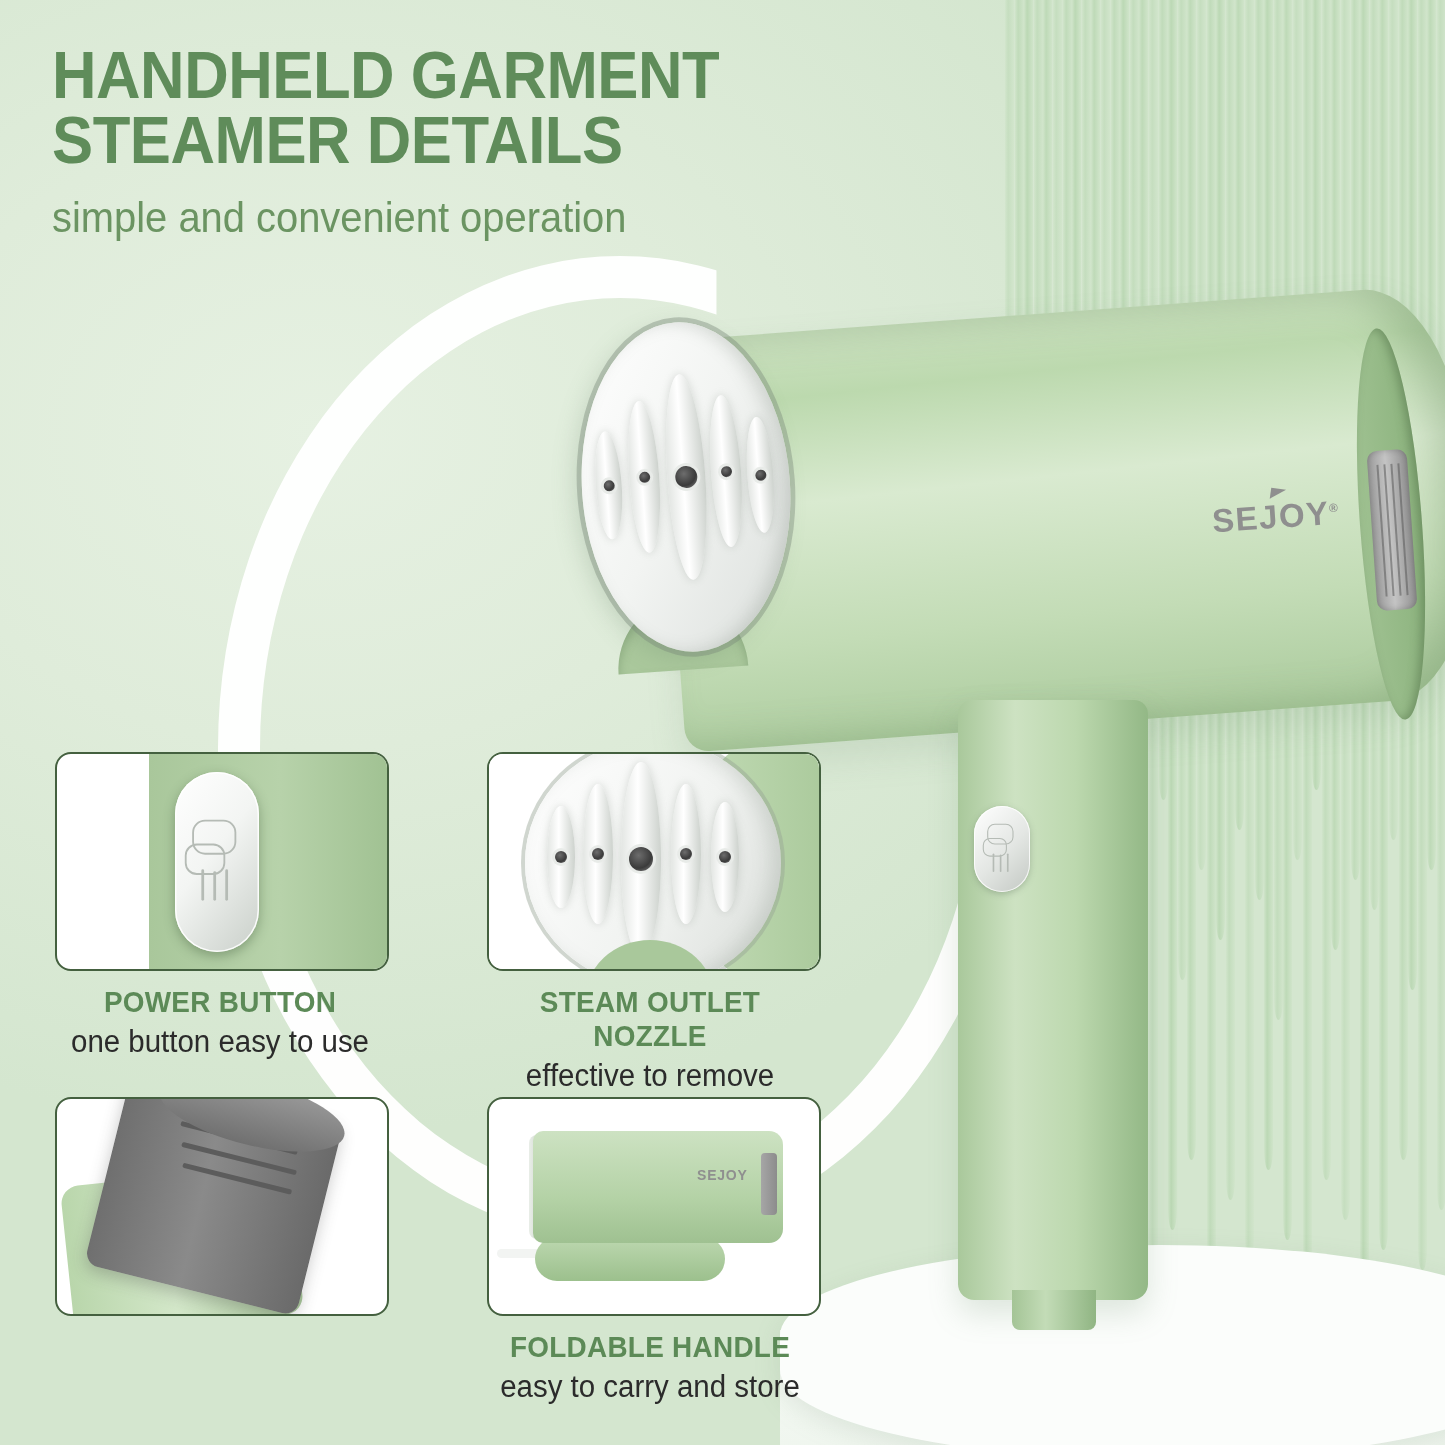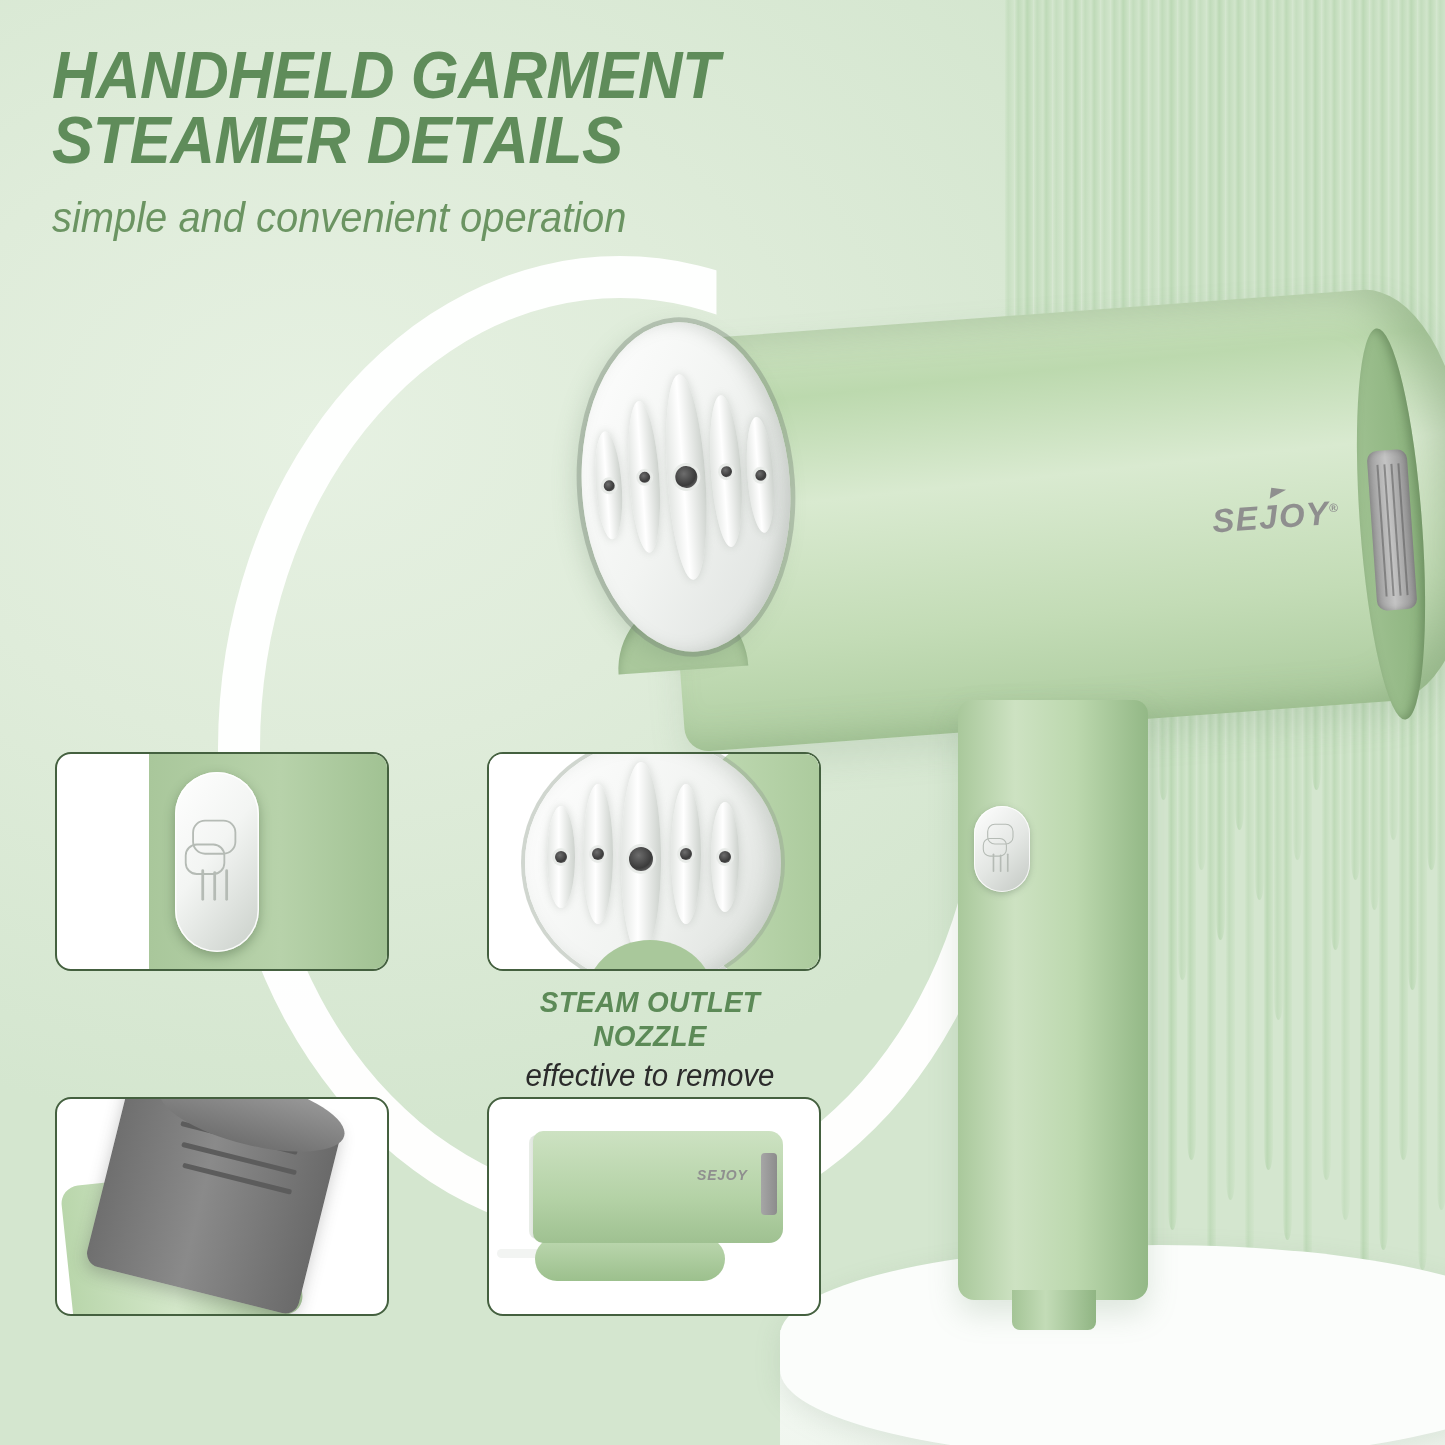--- a/index.html
+++ b/index.html
@@ -4,21 +4,20 @@
 <style>
   html,body{margin:0;padding:0;}
   body{
     width:1445px;height:1445px;overflow:hidden;
     font-family:"Liberation Sans","DejaVu Sans",sans-serif;
     background:#dcebd9;
   }
   #stage{position:relative;width:1445px;height:1445px;overflow:hidden;
     background:
       radial-gradient(ellipse 900px 700px at 22% 30%, #e6f1e2 0%, #dfecda 45%, #d4e6cf 100%);
-    font-style: italic;
   }
 
   
   .stripes{position:absolute;top:0;right:0;width:440px;height:1310px;overflow:hidden;}
   .stripe{position:absolute;top:0;width:9px;
     background:linear-gradient(to right,#cfe4c9 0%,#b9d7b2 35%,#cfe4c9 100%);
     border-radius:0 0 60% 60%/0 0 26px 26px;}
   .podium{position:absolute;left:780px;top:1245px;width:760px;height:215px;
     background:#fbfdfb;border-radius:50%/42%;
     box-shadow:0 8px 26px rgba(120,150,120,.18);}
@@ -274,20 +273,24 @@
     <div class="c1-btn">
       <div class="steamglyph" id="c1steam">
           <div class="puff" style="position: absolute; left: 10px; top: 2px; width: 44px; height: 34px; border: 2.6px solid rgb(181, 187, 181); border-radius: 14px; background: transparent;"></div>
           <div class="puff" style="position: absolute; left: 2px; top: 28px; width: 40px; height: 30px; border: 2.6px solid rgb(181, 187, 181); border-radius: 13px; background: transparent;"></div>
           <div class="ln" style="position: absolute; left: 20px; top: 56px; width: 2.6px; height: 34px; background: rgb(181, 187, 181); border-radius: 2px;"></div>
           <div class="ln" style="position: absolute; left: 33px; top: 58px; width: 2.6px; height: 32px; background: rgb(181, 187, 181); border-radius: 2px;"></div>
           <div class="ln" style="position: absolute; left: 46px; top: 56px; width: 2.6px; height: 34px; background: rgb(181, 187, 181); border-radius: 2px;"></div>
         </div>
     </div>
   </div>
+  <div class="cap" style="left:40px;top:985px;">
+    <span class="h">POWER BUTTON</span>
+    <span class="d">one button easy to use</span>
+  </div>
 
   <div class="card" id="card2">
     <div class="c2-bg"></div>
     <div class="c2-green"></div>
     <div class="c2-plate" id="c2plate">
         <div class="ridge" style="left: 22px; top: 66px; width: 28px; height: 102px;"></div>
         <div class="hole" style="width: 12px; height: 12px; left: 30px; top: 111px;"></div>
         <div class="ridge" style="left: 58px; top: 44px; width: 30px; height: 140px;"></div>
         <div class="hole" style="width: 12px; height: 12px; left: 67px; top: 108px;"></div>
         <div class="ridge" style="left: 96px; top: 22px; width: 40px; height: 194px;"></div>
@@ -315,14 +318,18 @@
   </div>
 
   <div class="card" id="card4">
     <div class="c4-cord"></div>
     <div class="c4-nose"></div>
     <div class="c4-handle"></div>
     <div class="c4-body"></div>
     <div class="c4-vent"></div>
     <div class="c4-logo">SEJOY</div>
   </div>
+  <div class="cap" style="left:470px;top:1330px;">
+    <span class="h">FOLDABLE HANDLE</span>
+    <span class="d">easy to carry and store</span>
+  </div>
 
 </div>
 
 </body></html>

